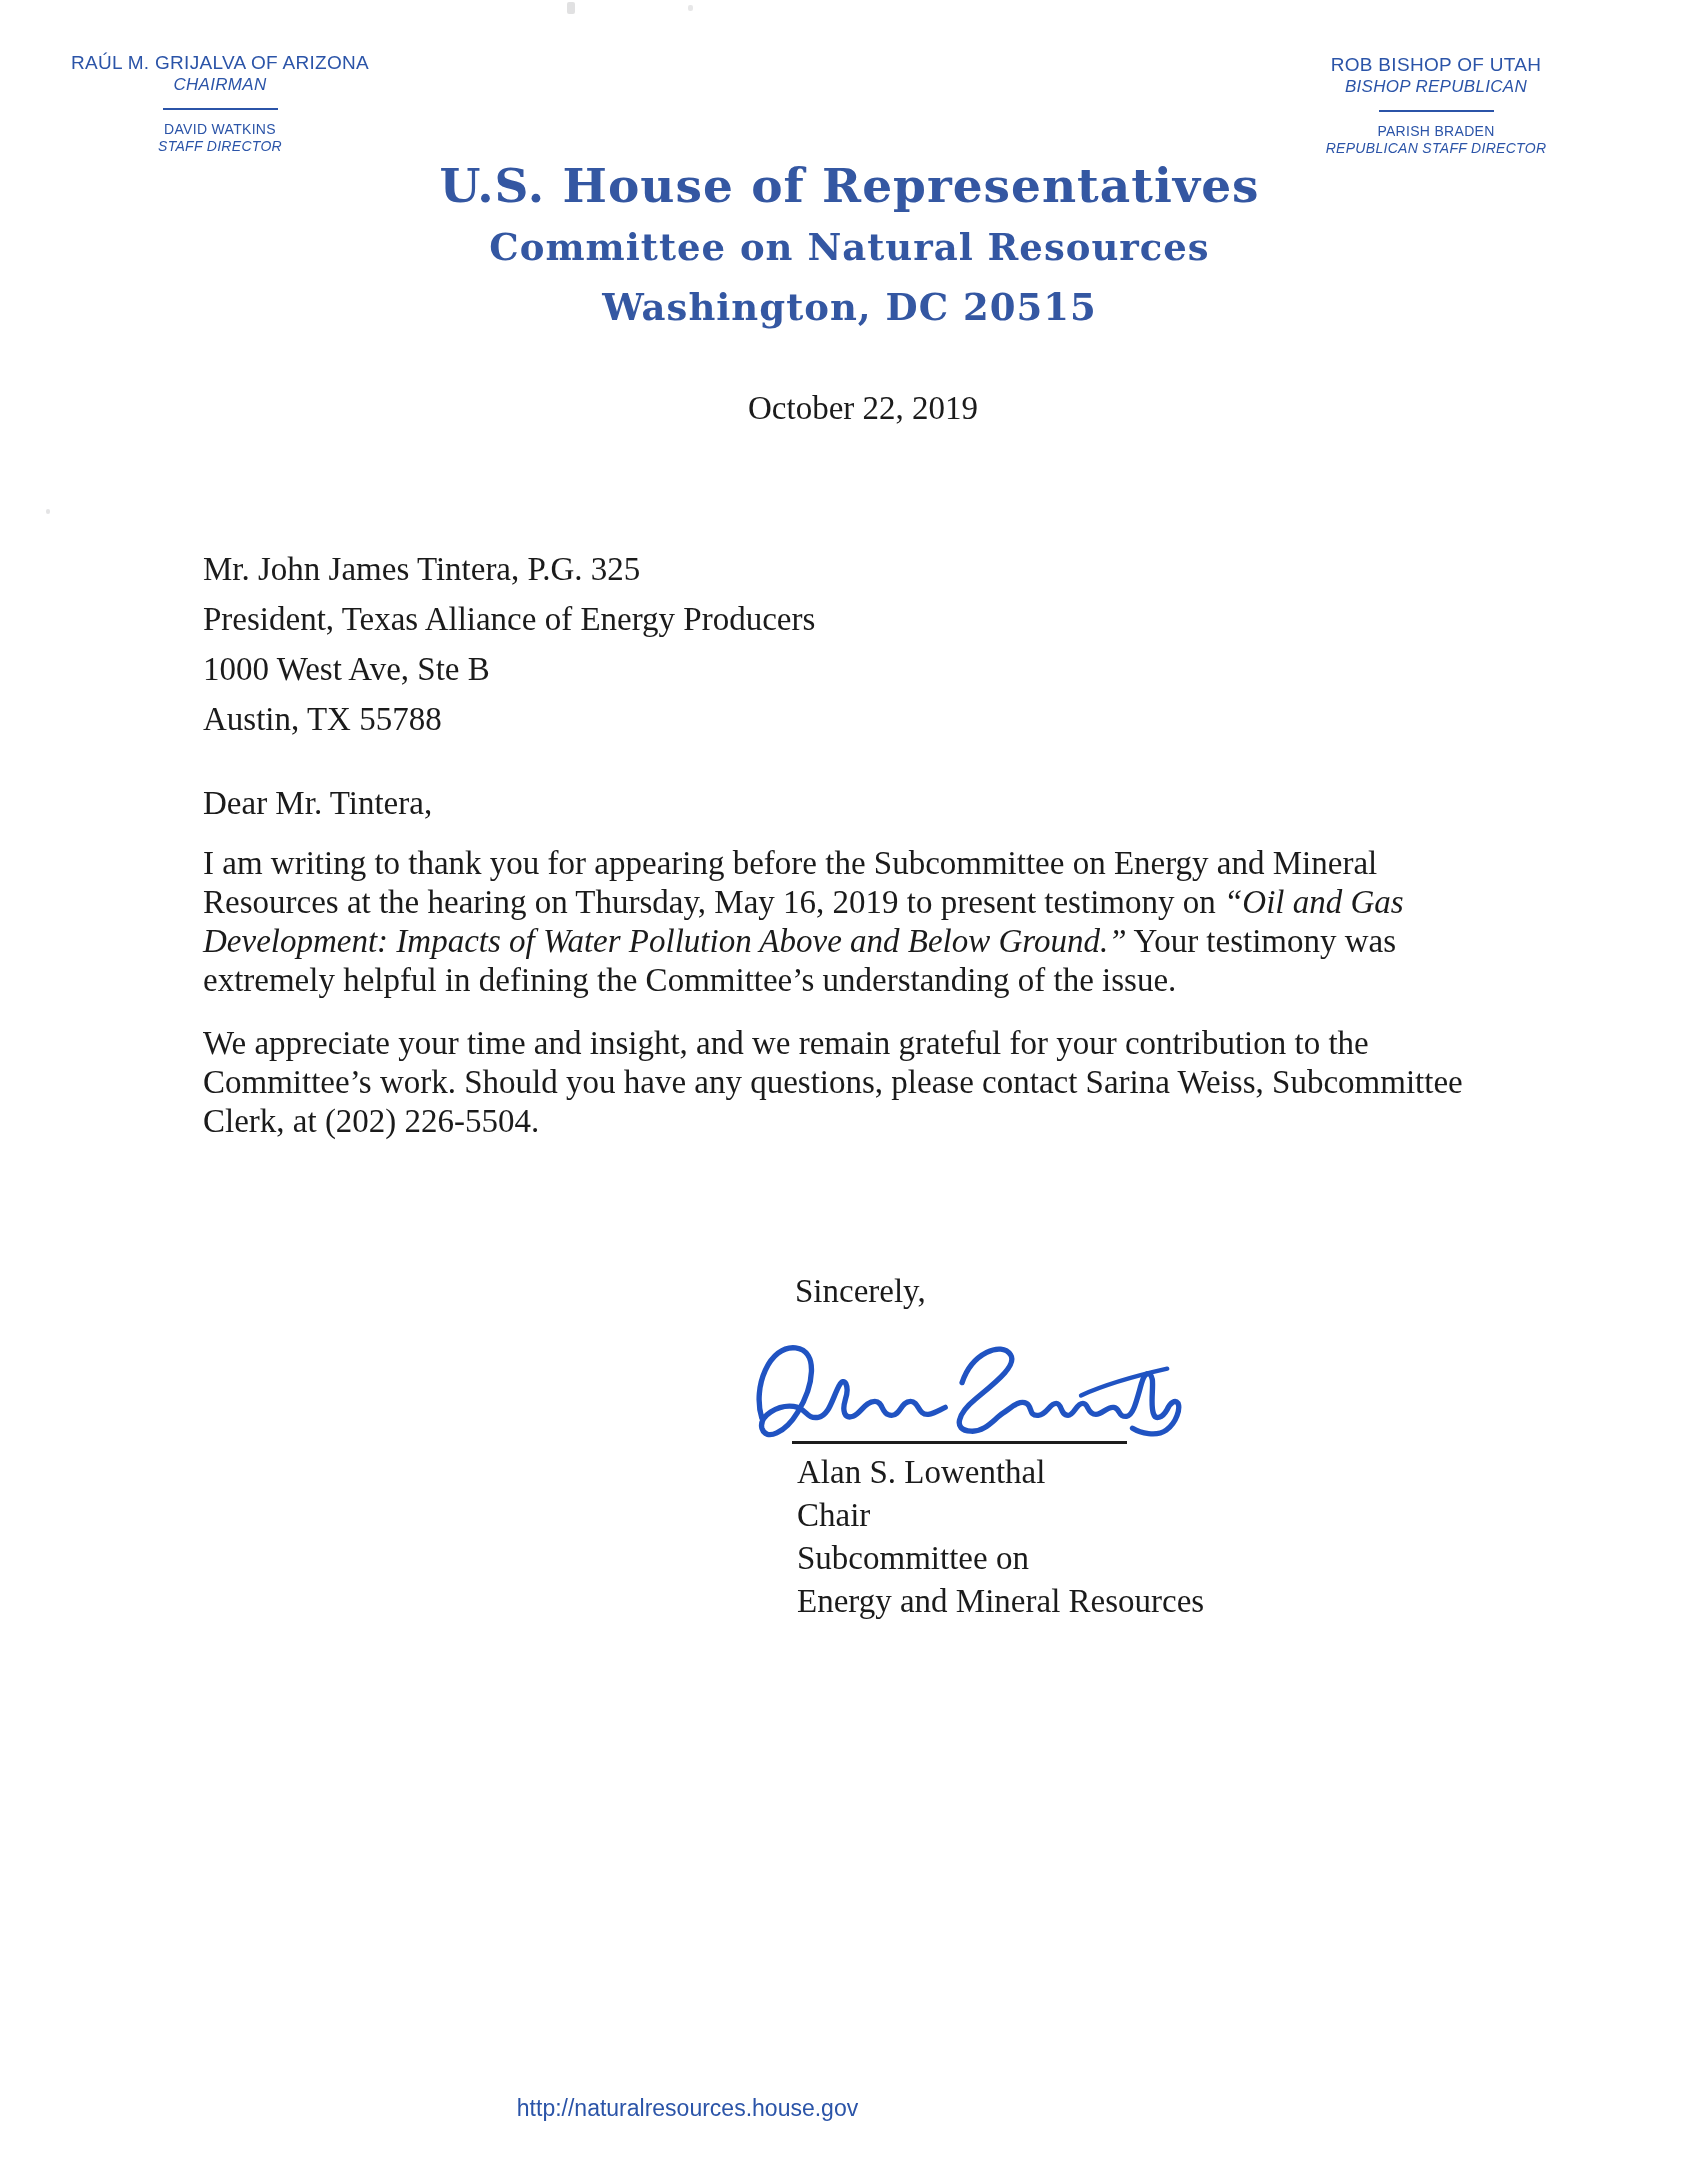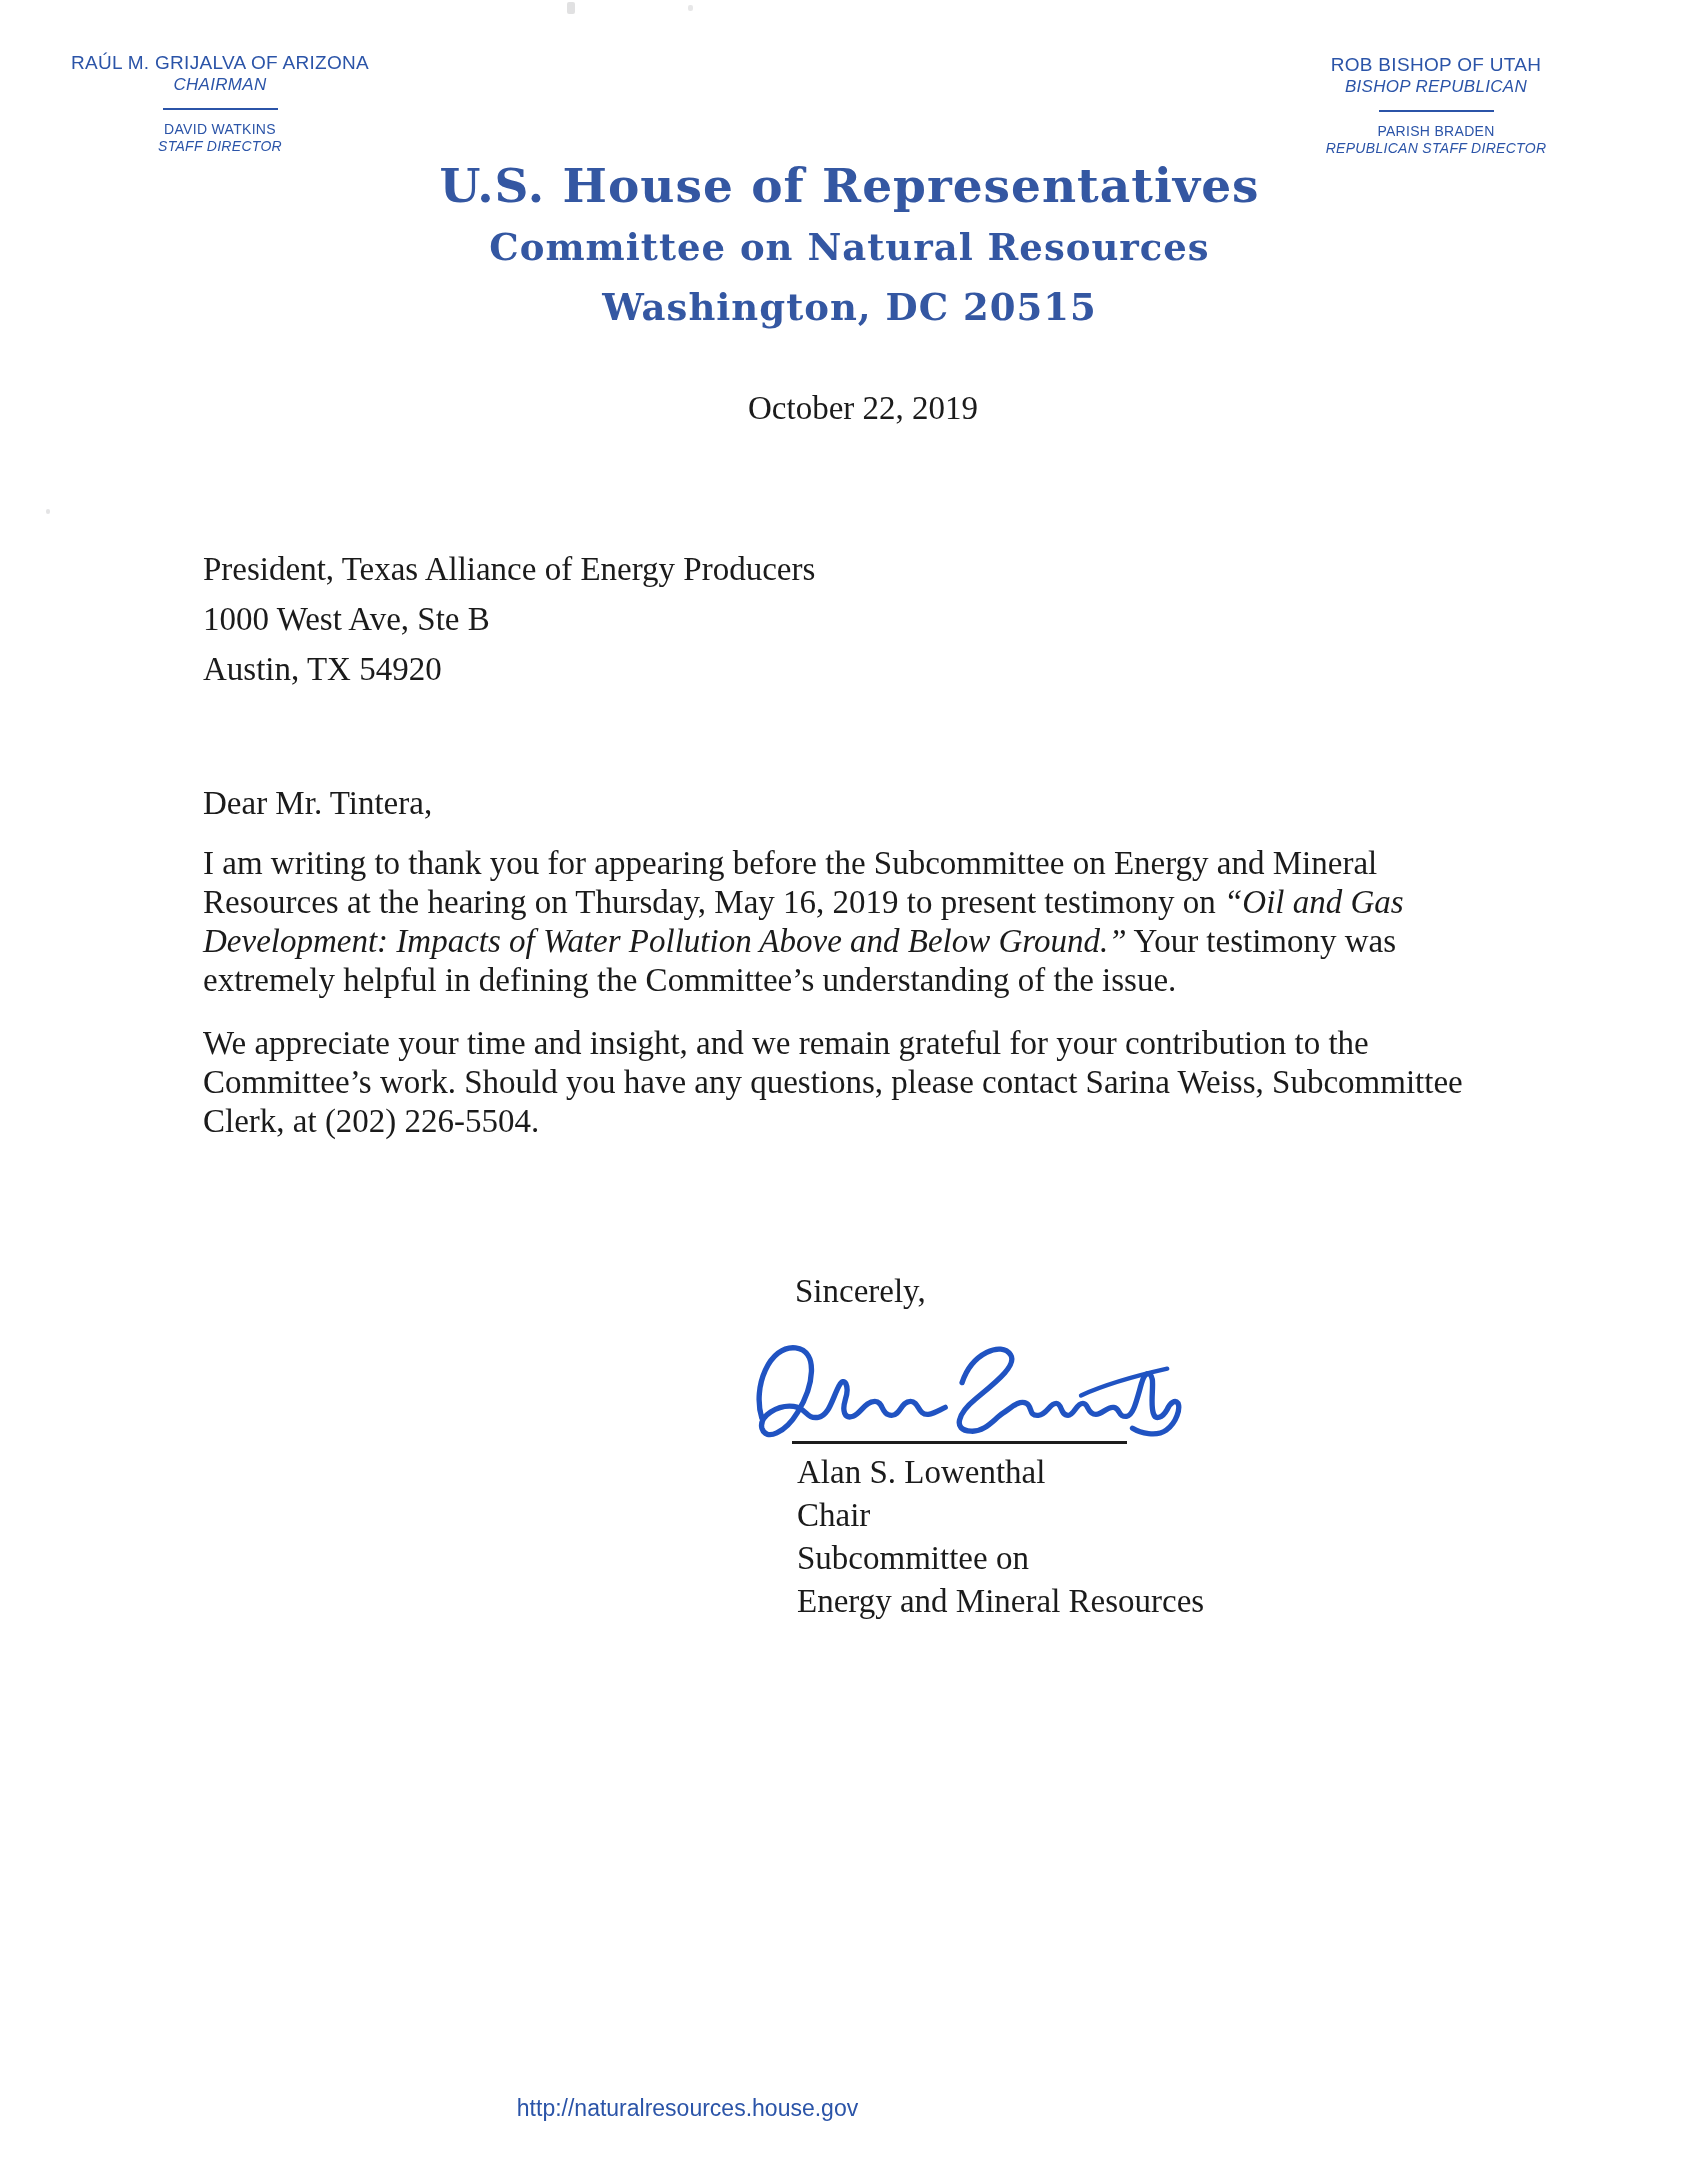--- a/index.html
+++ b/index.html
@@ -168,23 +168,24 @@
 
   <div class="title-block">
     <div class="title-l1">U.S. House of Representatives</div>
     <div class="title-l2">Committee on Natural Resources</div>
     <div class="title-l3">Washington, DC 20515</div>
   </div>
 
   <div class="date">October 22, 2019</div>
 
   <div class="recipient">
+      <div>Mr. John James Tintera, P.G. 325</div>
       <div>President, Texas Alliance of Energy Producers</div>
       <div>1000 West Ave, Ste B</div>
-      <div>Austin, TX 54920</div>
+      <div>Austin, TX 55788</div>
     </div>
 
   <div class="salutation">Dear Mr. Tintera,</div>
 
   <div class="body-text">
     <div class="paragraph">
         <div><span>I am writing to thank you for appearing before the Subcommittee on Energy and Mineral</span></div>
         <div><span>Resources at the hearing on Thursday, May 16, 2019 to present testimony on </span><span class="it">“Oil and Gas</span></div>
         <div><span class="it">Development: Impacts of Water Pollution Above and Below Ground.”</span><span> Your testimony was</span></div>
         <div><span>extremely helpful in defining the Committee’s understanding of the issue.</span></div>

